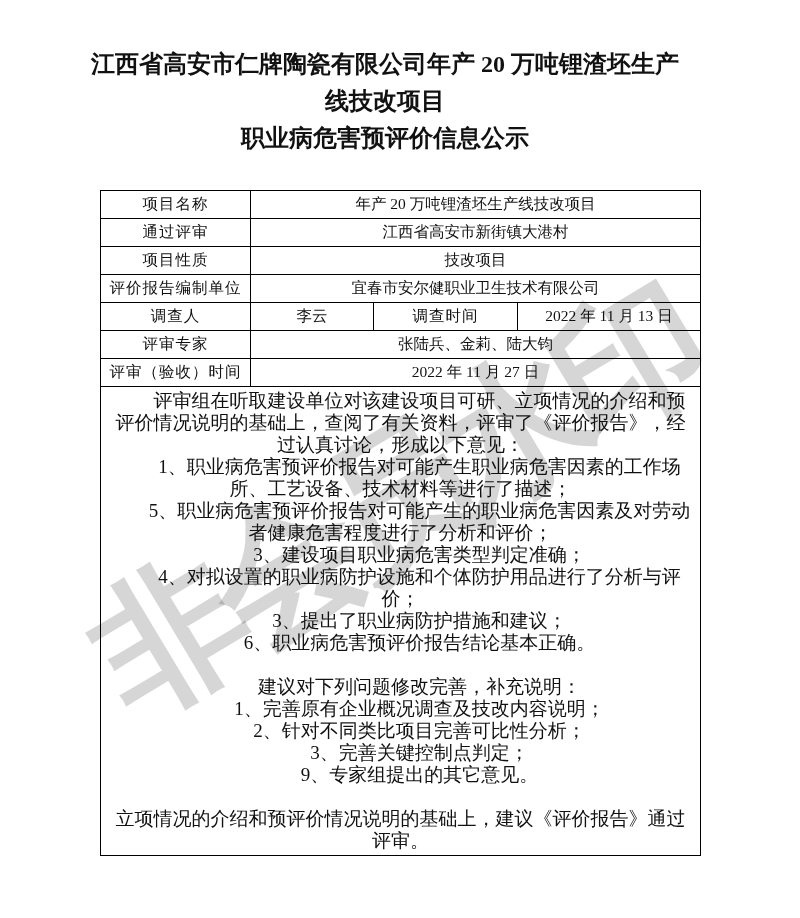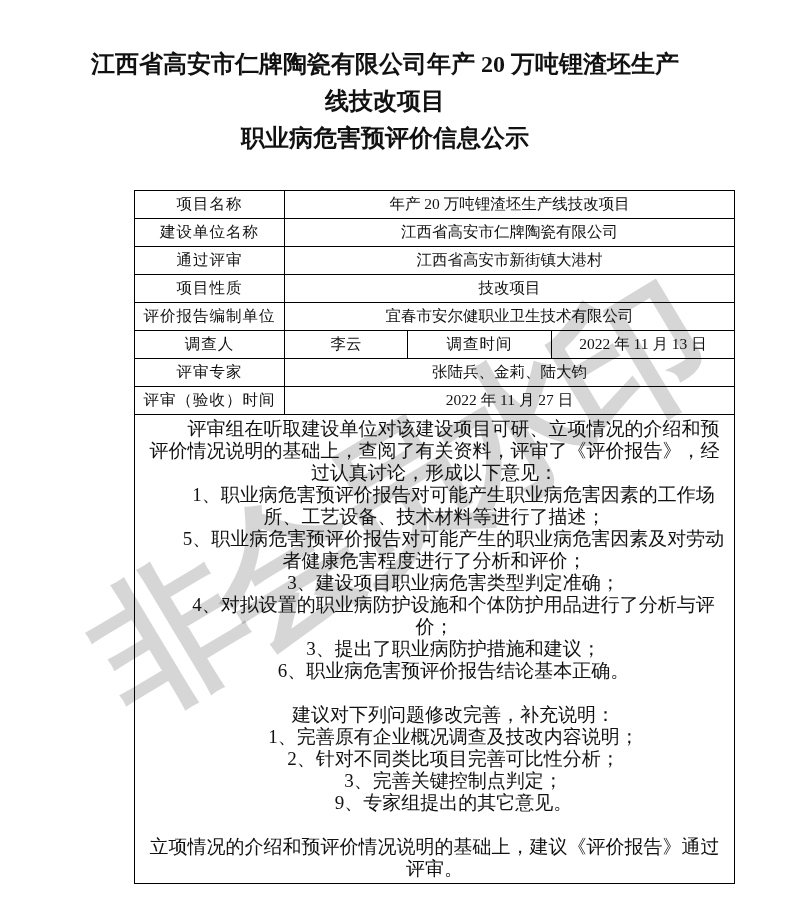--- a/index.html
+++ b/index.html
@@ -42,21 +42,20 @@
     z-index: 1;
   }
   table.info {
     position: absolute;
     top: 190px; left: 100px;
     width: 600px;
     border-collapse: collapse;
     table-layout: fixed;
     z-index: 1;
     background: transparent;
-    margin-left: 34px;
   }
   table.info td {
     border: 1px solid #000000;
     font-size: 15.5px;
     text-align: center;
     vertical-align: middle;
     height: 27px;
     padding: 0 4px;
     overflow: hidden;
     white-space: nowrap;
@@ -98,24 +97,20 @@
       <col style="width:123px">
       <col style="width:144px">
       <col style="width:183px">
     </colgroup>
     <tbody id="table-body">
         <tr>
           <td colspan="1" class="label-cell">项目名称</td>
           <td colspan="3" class="value-cell">年产 20 万吨锂渣坯生产线技改项目</td>
         </tr>
         <tr>
-          <td colspan="1" class="label-cell">建设单位名称</td>
-          <td colspan="3" class="value-cell">江西省高安市仁牌陶瓷有限公司</td>
-        </tr>
-        <tr>
           <td colspan="1" class="label-cell">通过评审</td>
           <td colspan="3" class="value-cell">江西省高安市新街镇大港村</td>
         </tr>
         <tr>
           <td colspan="1" class="label-cell">项目性质</td>
           <td colspan="3" class="value-cell">技改项目</td>
         </tr>
         <tr>
           <td colspan="1" class="label-cell">评价报告编制单位</td>
           <td colspan="3" class="value-cell">宜春市安尔健职业卫生技术有限公司</td>

